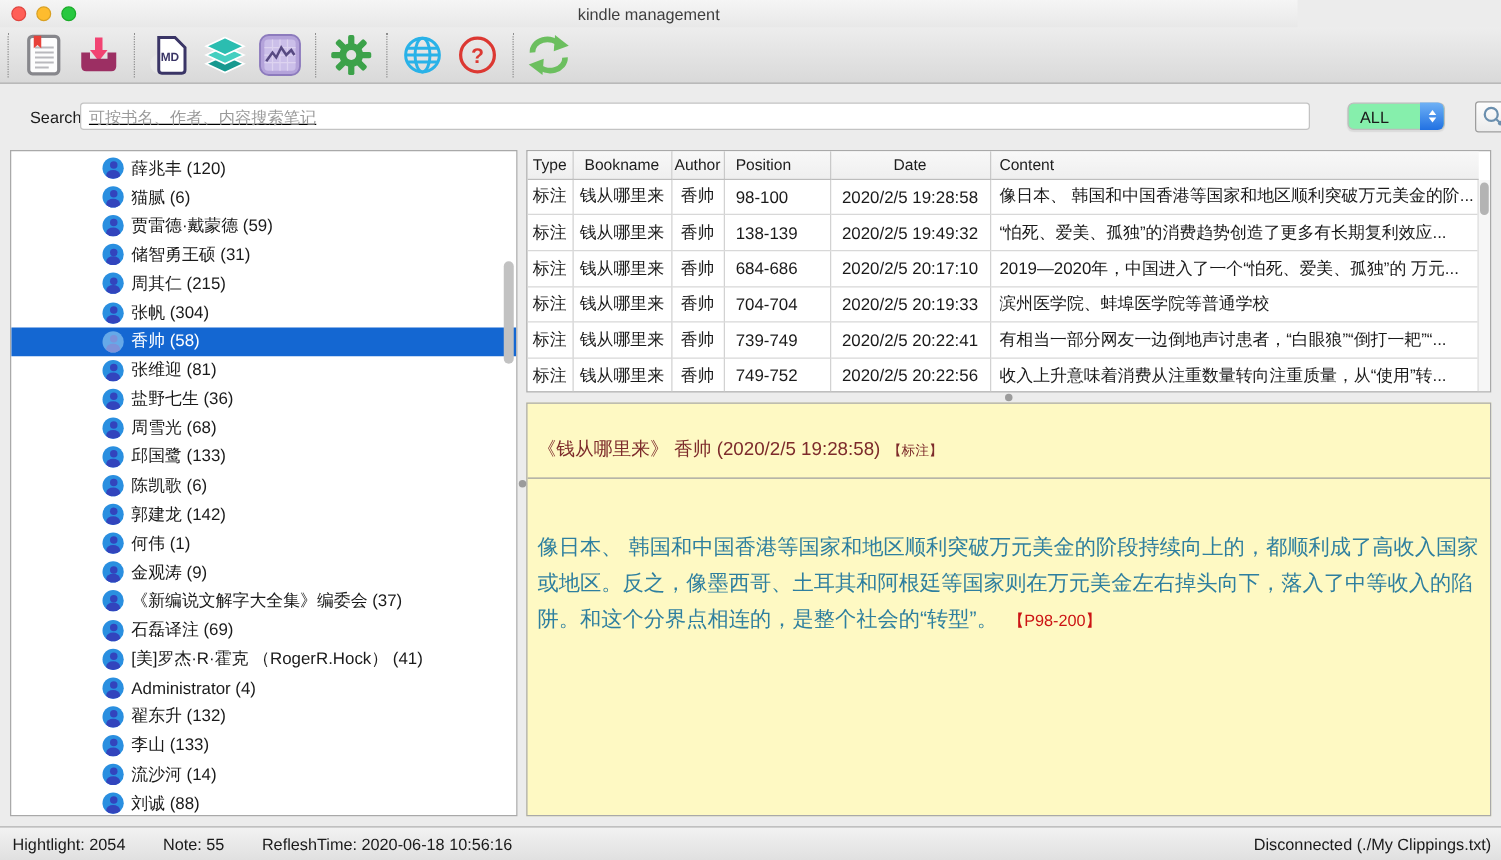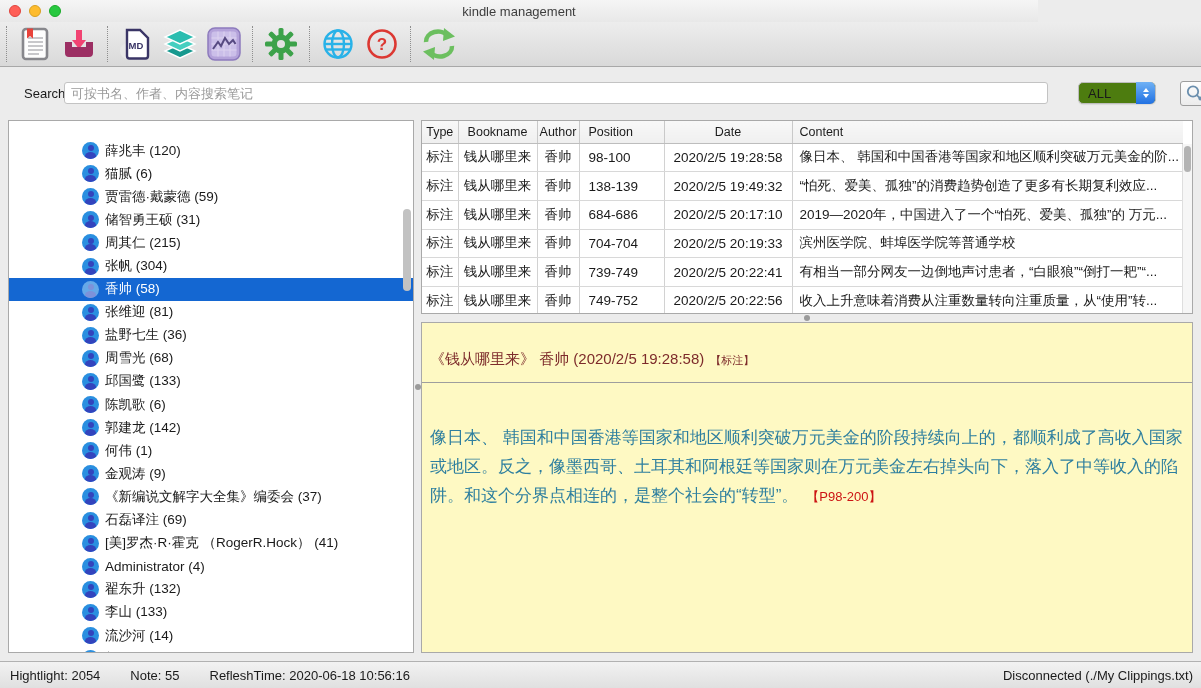--- a/index.html
+++ b/index.html
@@ -39,24 +39,25 @@
   
   .searchrow {
     position:absolute; left:15px; top:67px; width:1201px; height:52px;
     display:flex; align-items:center;
   }
   .search-label { margin-left:9px; font-size:13px; width:40px; }
   .search-input {
     width:984px; height:22px; border:1px solid #c3c3c3; border-radius:3px;
     background:#fff; font-size:13px; padding:0 6px; outline:none;
     font-family:"Liberation Sans","DejaVu Sans",sans-serif;
+    text-decoration:underline;
   }
   .search-input::placeholder { color:#9a9a9a; }
   .combo {
-    margin-left:30px; width:78px; height:22px; background:#4d7c0f;
+    margin-left:30px; width:78px; height:22px; background:#86efac;
     border:1px solid #bdbdbd; border-radius:5px; position:relative;
     display:flex; align-items:center; box-shadow:0 1px 1px rgba(0,0,0,.08);
   }
   .combo-value { font-size:13px; margin-left:9px; }
   .combo-stepper {
     position:absolute; right:0; top:-1px; width:19px; height:22px;
     background:linear-gradient(#6fb1f5,#2171e2);
     border-radius:0 5px 5px 0;
     display:flex; flex-direction:column; align-items:center; justify-content:center; gap:2px;
   }
@@ -67,21 +68,21 @@
     border:1px solid #9d9d9d; border-radius:3px;
     background:linear-gradient(#fdfdfd,#ececec);
     display:flex; align-items:center; justify-content:center;
   }
 
   
   .tree-panel {
     position:absolute; left:8px; top:120px; width:406px; height:533px;
     background:#fff; border:1px solid #a9a9a9; overflow:hidden;
   }
-  .tree-list { padding-top:18px; }
+  .tree-list { padding-top:2px; }
   .tree-item {
     height:23.1px; display:flex; align-items:center; padding-left:73px;
     font-size:13.5px; white-space:nowrap;
   }
   .tree-item .p-icon { width:17px; height:17px; border-radius:50%; background:#2a8fe0; position:relative; flex:none; overflow:hidden; }
   .tree-item .p-icon::before { 
     content:""; position:absolute; left:5.6px; top:3.2px; width:6px; height:6px; border-radius:50%; background:#3244bd;
   }
   .tree-item .p-icon::after { 
     content:""; position:absolute; left:3px; top:10px; width:11px; height:8px; border-radius:50% 50% 0 0; background:#3244bd;

